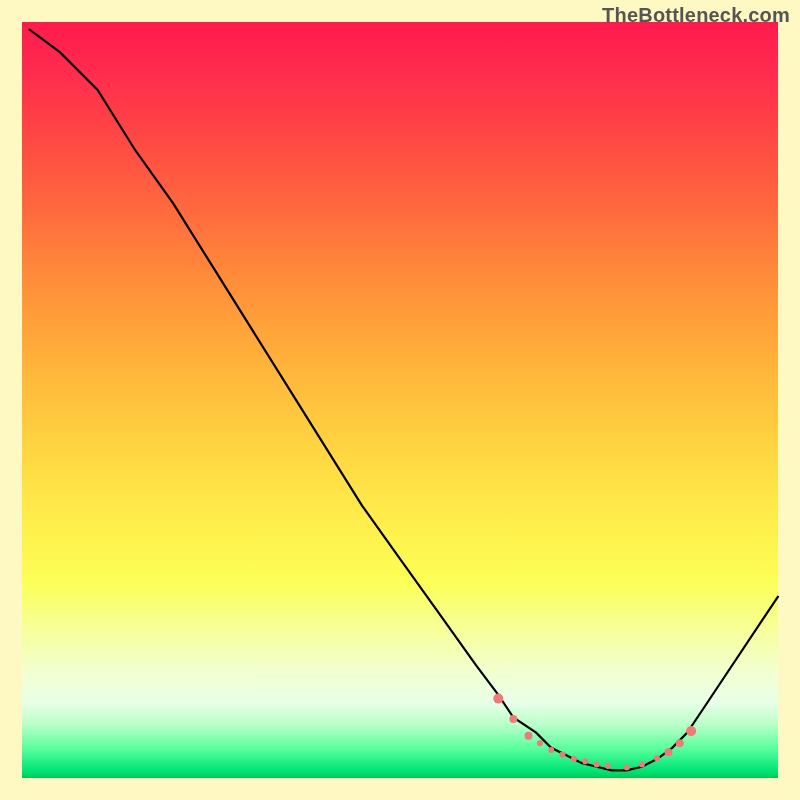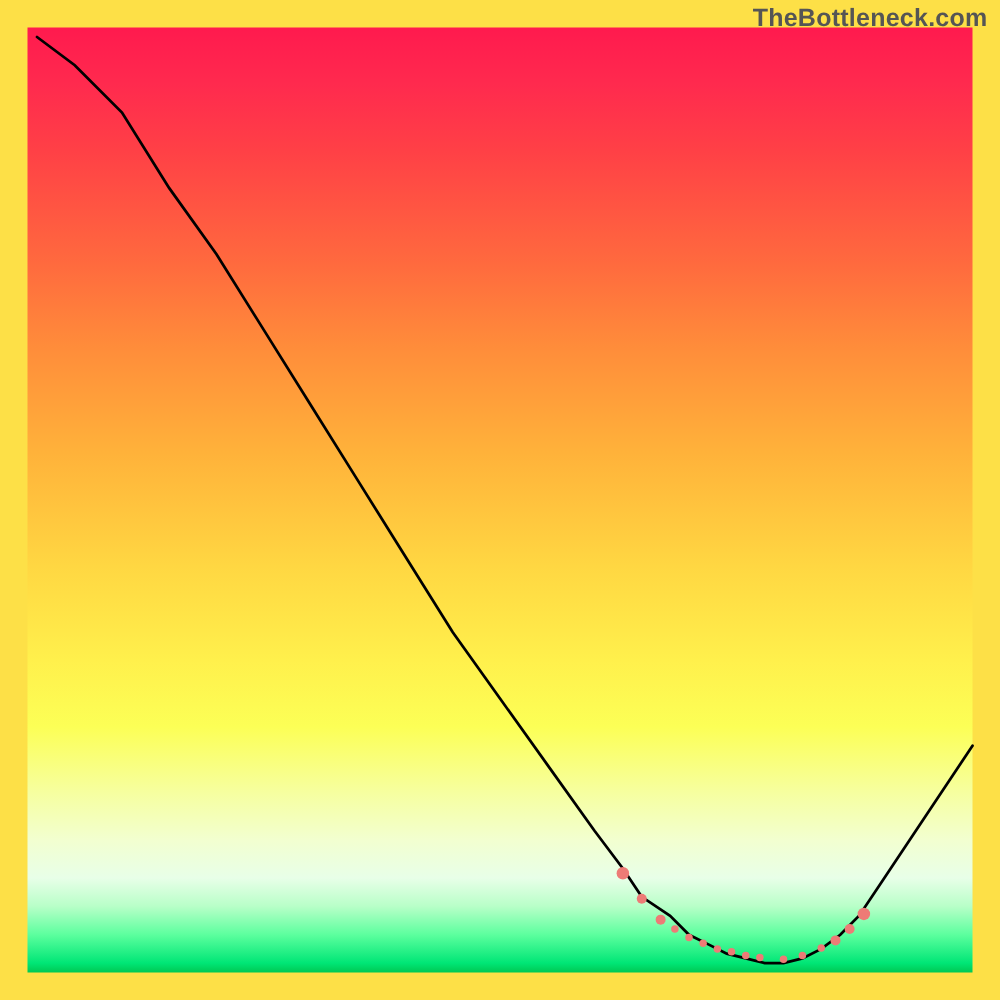--- a/index.html
+++ b/index.html
@@ -5,21 +5,21 @@
   body {
     margin: 0;
     padding: 0;
     background: #fff;
     font-family: Arial, Helvetica, sans-serif;
   }
   .stage {
     position: relative;
     width: 800px;
     height: 800px;
-    background: #fde047;
+    background: #fef9c3;
     overflow: hidden;
   }
   .plot {
     position: absolute;
     left: 22px;
     top: 22px;
     width: 756px;
     height: 756px;
     background: linear-gradient(
       to bottom,

